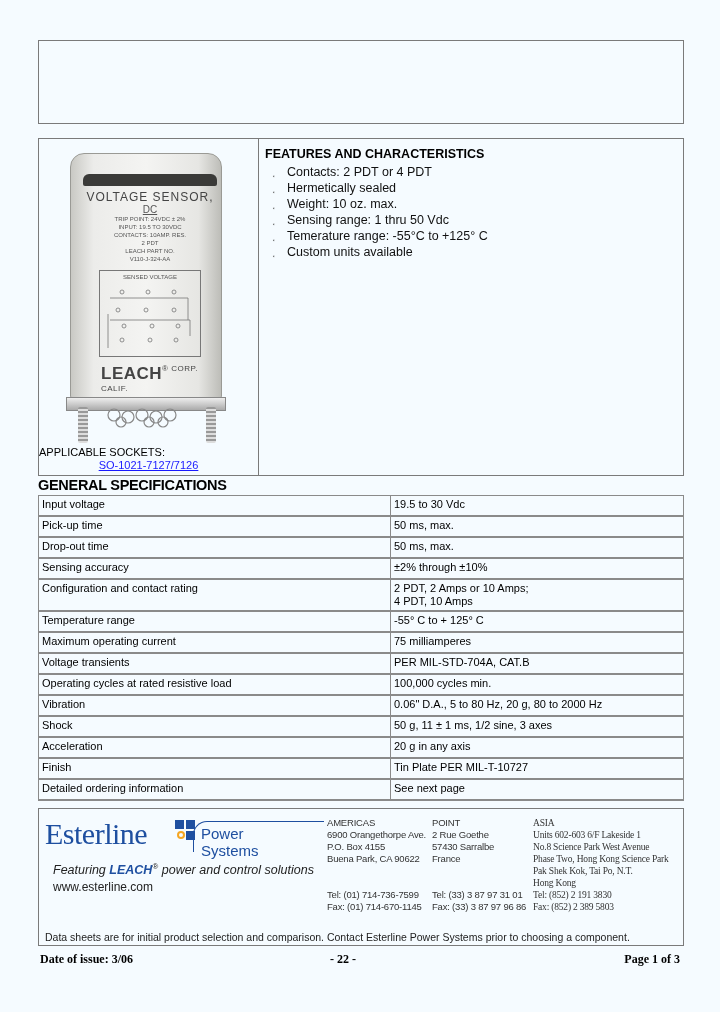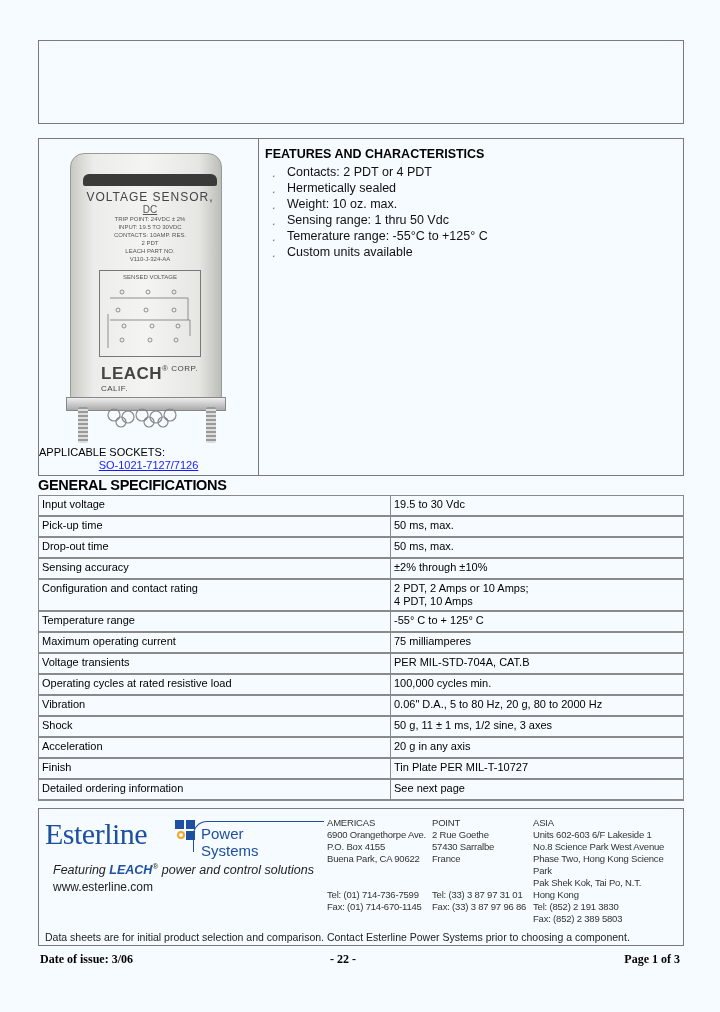--- a/index.html
+++ b/index.html
@@ -61,21 +61,21 @@
     #logo-esterline { position: absolute; left: 0; top: 0; font-size: 30px; color: #1e4fa0; letter-spacing: -0.5px; font-family: Liberation Serif, serif; }
     #logo-mark { position: absolute; left: 128px; top: 2px; width: 24px; height: 24px; }
     #logo-arc { position: absolute; left: 148px; top: 4px; width: 130px; height: 30px; border-left: 1.5px solid #1e4fa0; border-top: 1.5px solid #1e4fa0; border-radius: 14px 0 0 0; }
     #logo-ps { position: absolute; left: 156px; top: 8px; font-size: 15px; color: #1e4fa0; }
     #featuring { position: absolute; left: 14px; top: 53px; font-size: 12.5px; font-style: italic; color: #222; }
     #featuring .leach { color: #1e4fa0; font-weight: bold; }
     #website { position: absolute; left: 14px; top: 71px; font-size: 12px; color: #222; }
     .addr { position: absolute; top: 8px; font-size: 9.5px; line-height: 12px; color: #333; letter-spacing: -0.2px; }
     #addr-americas { left: 288px; }
     #addr-europe { left: 393px; }
-    #addr-asia { left: 494px; }
+    #addr-asia { left: 494px; font-family: Liberation Serif, serif; }
     .addr .gap { height: 24px; }
     #disclaimer { position: absolute; left: 6px; top: 122px; font-size: 10.5px; color: #222; }
 
     #bottom-line { position: absolute; left: 40px; top: 952px; width: 640px; font-family: "Liberation Serif", serif; font-weight: bold; font-size: 12px; }
     #bottom-line .l { position: absolute; left: 0; }
     #bottom-line .c { position: absolute; left: 290px; }
     #bottom-line .r { position: absolute; right: 0; }
   </style>
 </head>
 <body>

